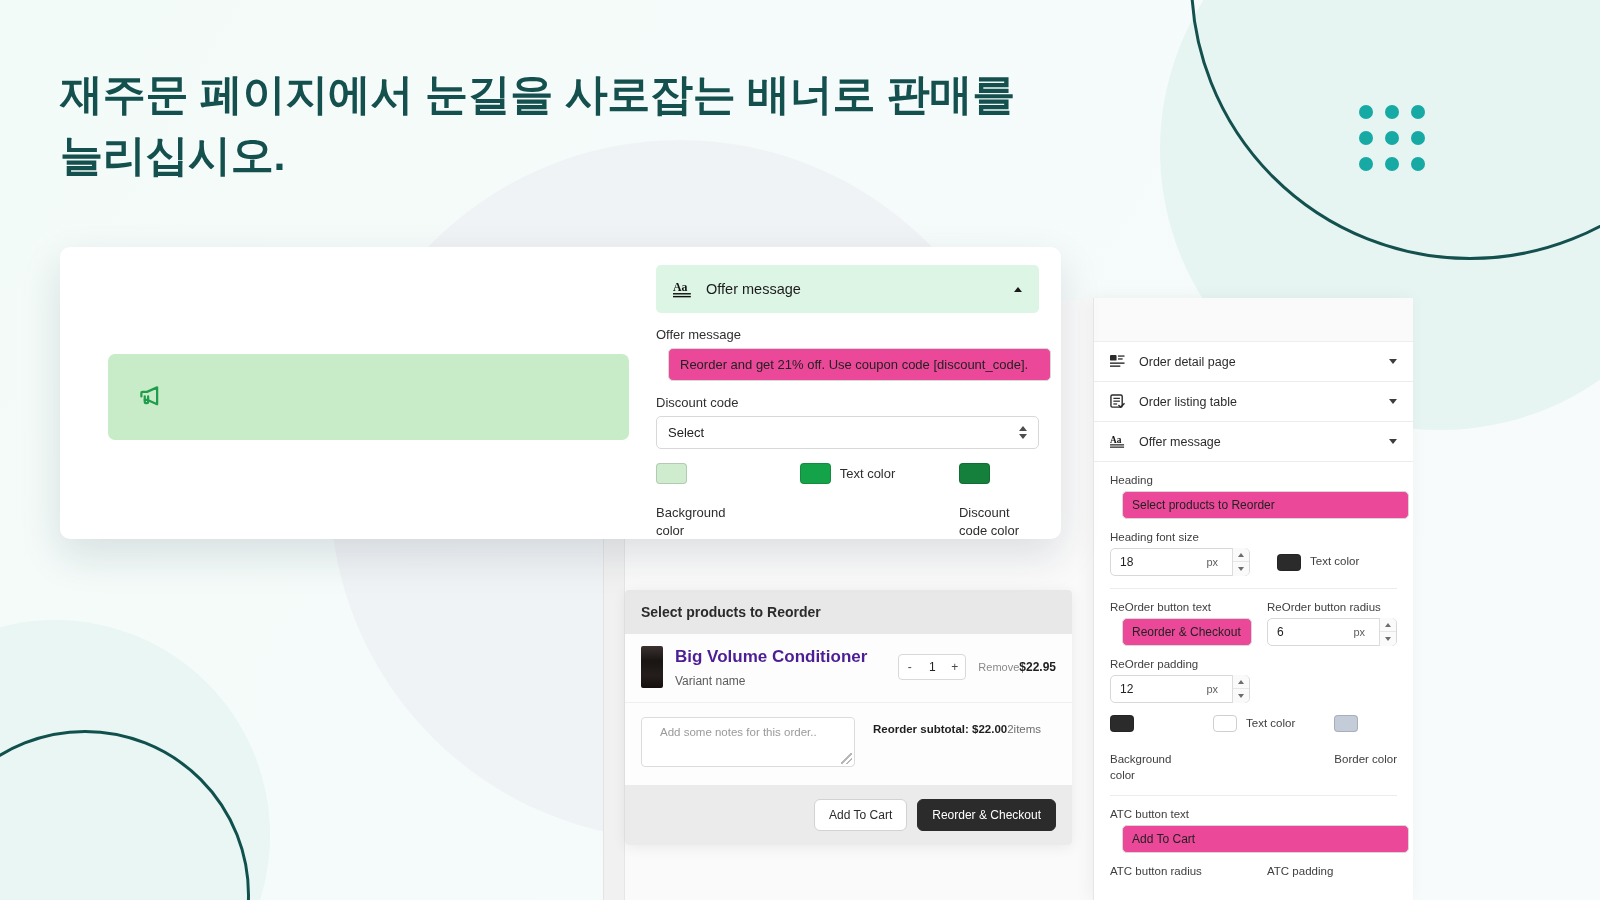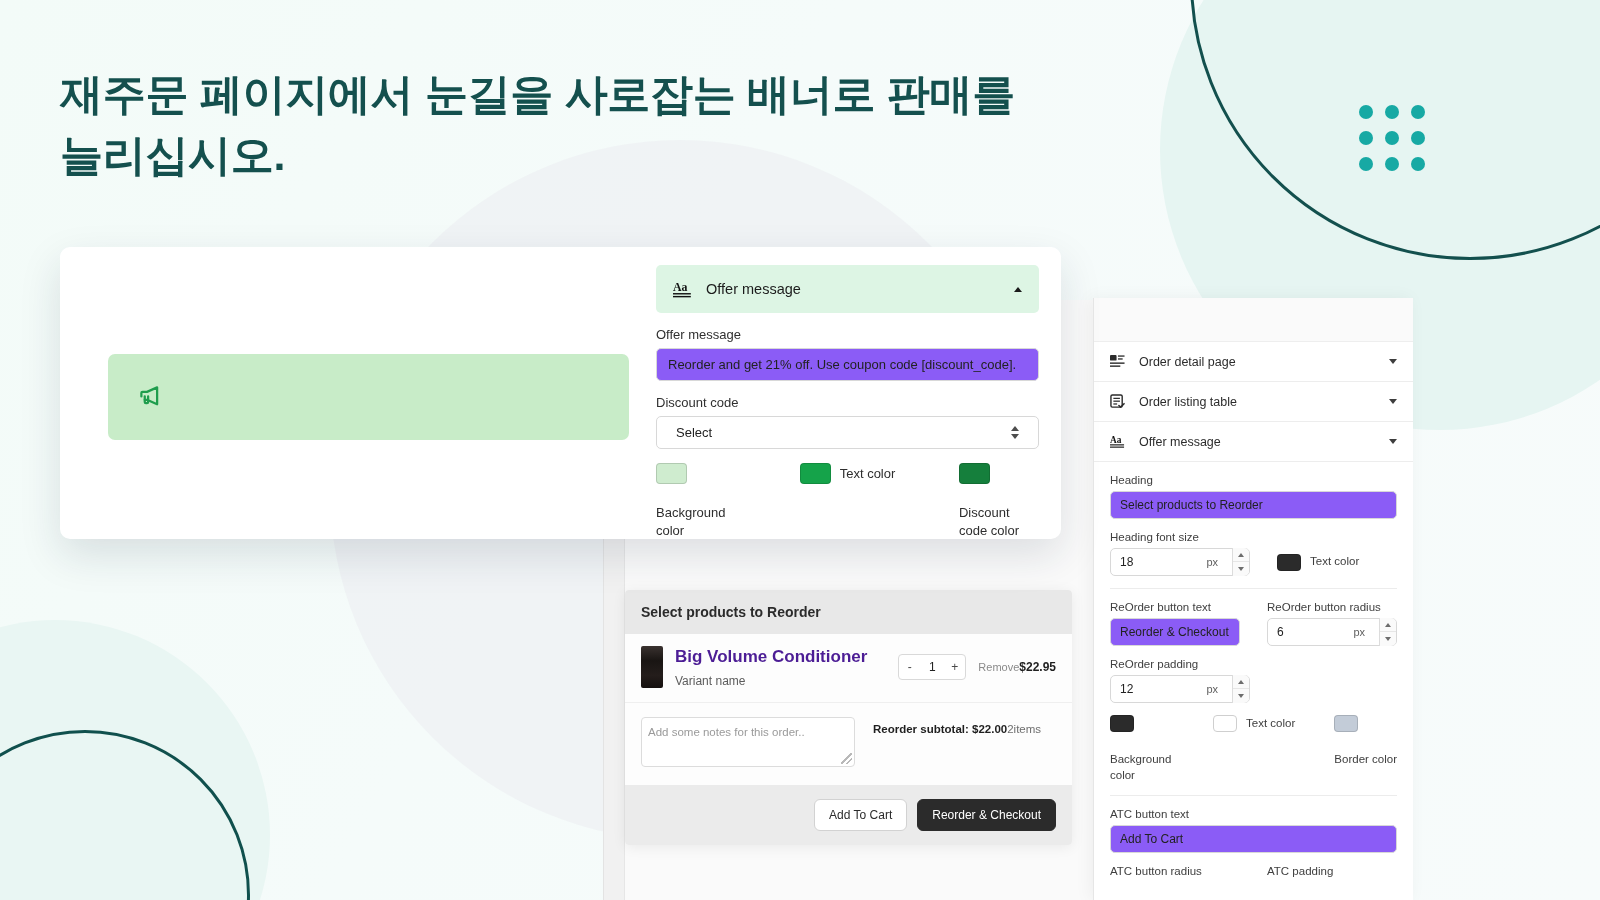--- a/index.html
+++ b/index.html
@@ -148,21 +148,21 @@
 
   .popup-notes {
     display: flex; align-items: flex-start; gap: 18px;
     padding: 14px 16px 18px 16px;
     background: #fdfdfd;
   }
   .notes-box {
     width: 214px; height: 50px;
     border: 1px solid #dcdcdc; border-radius: 4px;
     background: #fff;
-    padding: 8px 6px;
+    padding: 8px 18px;
     font-size: 11.5px;
     color: #9a9a9a;
     position: relative;
   }
   .notes-box::after {
     content: "";
     position: absolute; right: 2px; bottom: 2px;
     width: 11px; height: 11px;
     background:
       linear-gradient(135deg, transparent 45%, #b9b9b9 45%, #b9b9b9 55%, transparent 55%),
@@ -219,24 +219,24 @@
     border-left: 4.5px solid transparent;
     border-right: 4.5px solid transparent;
     border-bottom: 5px solid #0f4d25;
   }
 
   .panel-body { padding: 12px 16px 8px 16px; }
   .field-label { font-size: 11.5px; color: #404040; margin-bottom: 5px; }
   .text-input {
     width: 100%; height: 28px;
     border: 1px solid #d8d8d8; border-radius: 5px;
-    background: #8b5cf6;
+    background: #ec4899;
     padding: 0 9px;
     font-size: 12px; color: #222;
-    display: flex; align-items: center;
+    display: flex; align-items: center; margin-left: 12px;
   }
   .fld { margin-bottom: 12px; }
   .row2 { display: flex; gap: 27px; }
   .row2 > * { flex: 1 1 0; min-width: 0; }
 
   .num-input {
     position: relative;
     height: 28px;
     border: 1px solid #d8d8d8; border-radius: 5px;
     background: #fff;
@@ -321,21 +321,21 @@
     margin-bottom: 14px;
   }
   .editor-head-label { flex: 1 1 auto; font-size: 14.5px; color: #1c1c1c; }
   .editor .field-label { font-size: 13px; color: #303030; margin-bottom: 6px; }
   .editor .text-input { height: 33px; font-size: 13px; padding: 0 11px; }
   .editor .fld { margin-bottom: 14px; }
   .select-input {
     width: 100%; height: 33px;
     border: 1px solid #d8d8d8; border-radius: 5px;
     background: #fff;
-    padding: 0 19px;
+    padding: 0 11px;
     font-size: 13px; color: #222;
     display: flex; align-items: center; text-align: right;
   }
   .select-arrows {
     margin-left: auto;
     display: flex; flex-direction: column; gap: 3px;
   }
   .select-arrows i { width: 0; height: 0; border-left: 4px solid transparent; border-right: 4px solid transparent; }
   .select-arrows i.u { border-bottom: 5px solid #4d4d4d; }
   .select-arrows i.d { border-top: 5px solid #4d4d4d; }

